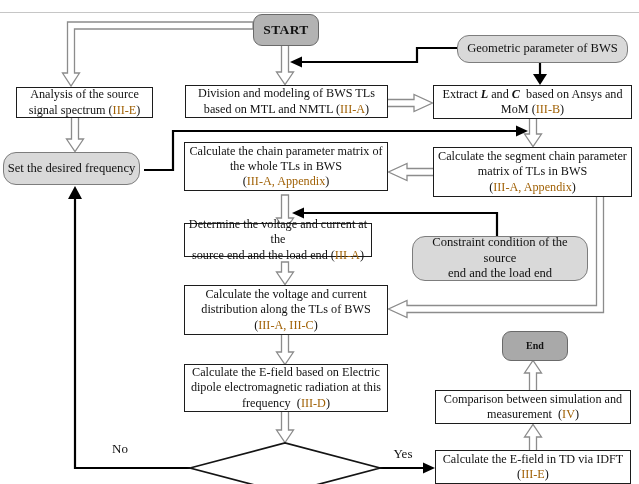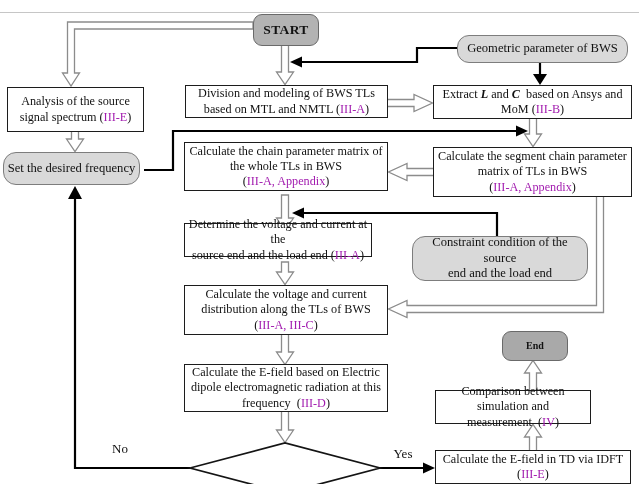--- a/index.html
+++ b/index.html
@@ -15,21 +15,21 @@
     position:absolute;z-index:2;display:flex;align-items:center;justify-content:center;
     text-align:center;font-size:12.2px;line-height:1.24;box-sizing:border-box;padding:1px 2px;
   }
   .lbl{white-space:pre-wrap;}
   .rect{background:#ffffff;border:1.6px solid #1c1c1c;}
   .round{background:#d9d9d9;border:1px solid #7d7d7d;border-radius:13px;font-size:12.6px;}
   .startbox{background:#b3b3b3;border:1.4px solid #6a6a6a;border-radius:9px;
     font-weight:bold;font-size:13.5px;letter-spacing:.4px;}
   .endbox{background:#a9a9a9;border:1.4px solid #6a6a6a;border-radius:9px;
     font-weight:bold;font-size:10px;}
-  .ref{color:#a21caf;}
+  .ref{color:#a16207;}
   .bi{font-weight:bold;font-style:italic;}
   .nw{white-space:nowrap;}
   .edge-label{position:absolute;z-index:2;font-size:13px;color:#111;}
   .decision-text{position:absolute;z-index:2;left:205px;top:440px;width:160px;
     text-align:center;font-size:12.6px;line-height:1.2;}
   .decision-text span{display:block;}
   .hollow{fill:#ffffff;stroke:#8c8c8c;stroke-width:1.3;}
   .bline{fill:none;stroke:#000000;stroke-width:2.2;}
   .bhead{fill:#000000;stroke:none;}
   .diamond{fill:#ffffff;stroke:#141414;stroke-width:1.7;}
@@ -72,21 +72,21 @@
   </svg>
 
   <div class="box startbox" style="left:253px;top:1px;width:66px;height:32px">
     <div class="lbl">START</div>
   </div>
 
   <div class="box round" style="left:457px;top:22px;width:171px;height:28px;border-radius:12px">
     <div class="lbl">Geometric parameter of BWS</div>
   </div>
 
-  <div class="box rect" style="left:7px;top:74px;width:137px;height:45px">
+  <div class="box rect" style="left:16px;top:74px;width:137px;height:31px">
     <div class="lbl"><span>Analysis of the source</span><br><span>signal spectrum </span><span class="nw"><span>(</span><span class="ref">III-E</span><span>)</span></span></div>
   </div>
 
   <div class="box rect" style="left:185px;top:72px;width:203px;height:33px">
     <div class="lbl"><span>Division and modeling of BWS TLs</span><br><span>based on MTL and NMTL </span><span class="nw"><span>(</span><span class="ref">III-A</span><span>)</span></span></div>
   </div>
 
   <div class="box rect" style="left:433px;top:72px;width:199px;height:34px">
     <div class="lbl"><span>Extract </span><span class="bi">L</span><span> and </span><span class="bi">C</span><span>  based on Ansys and</span><br><span>MoM </span><span class="nw"><span>(</span><span class="ref">III-B</span><span>)</span></span></div>
   </div>
@@ -116,21 +116,21 @@
   </div>
 
   <div class="box endbox" style="left:502px;top:318px;width:66px;height:30px">
     <div class="lbl">End</div>
   </div>
 
   <div class="box rect" style="left:184px;top:351px;width:204px;height:48px">
     <div class="lbl"><span>Calculate the E-field based on Electric</span><br><span>dipole electromagnetic radiation at this</span><br><span>frequency  </span><span class="nw"><span>(</span><span class="ref">III-D</span><span>)</span></span></div>
   </div>
 
-  <div class="box rect" style="left:435px;top:377px;width:156px;height:34px">
+  <div class="box rect" style="left:435px;top:377px;width:196px;height:34px">
     <div class="lbl"><span>Comparison between simulation and</span><br><span>measurement  </span><span class="nw"><span>(</span><span class="ref">IV</span><span>)</span></span></div>
   </div>
 
   <div class="box rect" style="left:435px;top:437px;width:196px;height:34px">
     <div class="lbl"><span>Calculate the E-field in TD via IDFT</span><br><span class="nw"><span>(</span><span class="ref">III-E</span><span>)</span></span></div>
   </div>
 
 
   <div class="edge-label" style="left:112px;top:428px;width:34px;text-align:left">No</div>
   <div class="edge-label" style="left:386px;top:433px;width:34px;text-align:center">Yes</div>

